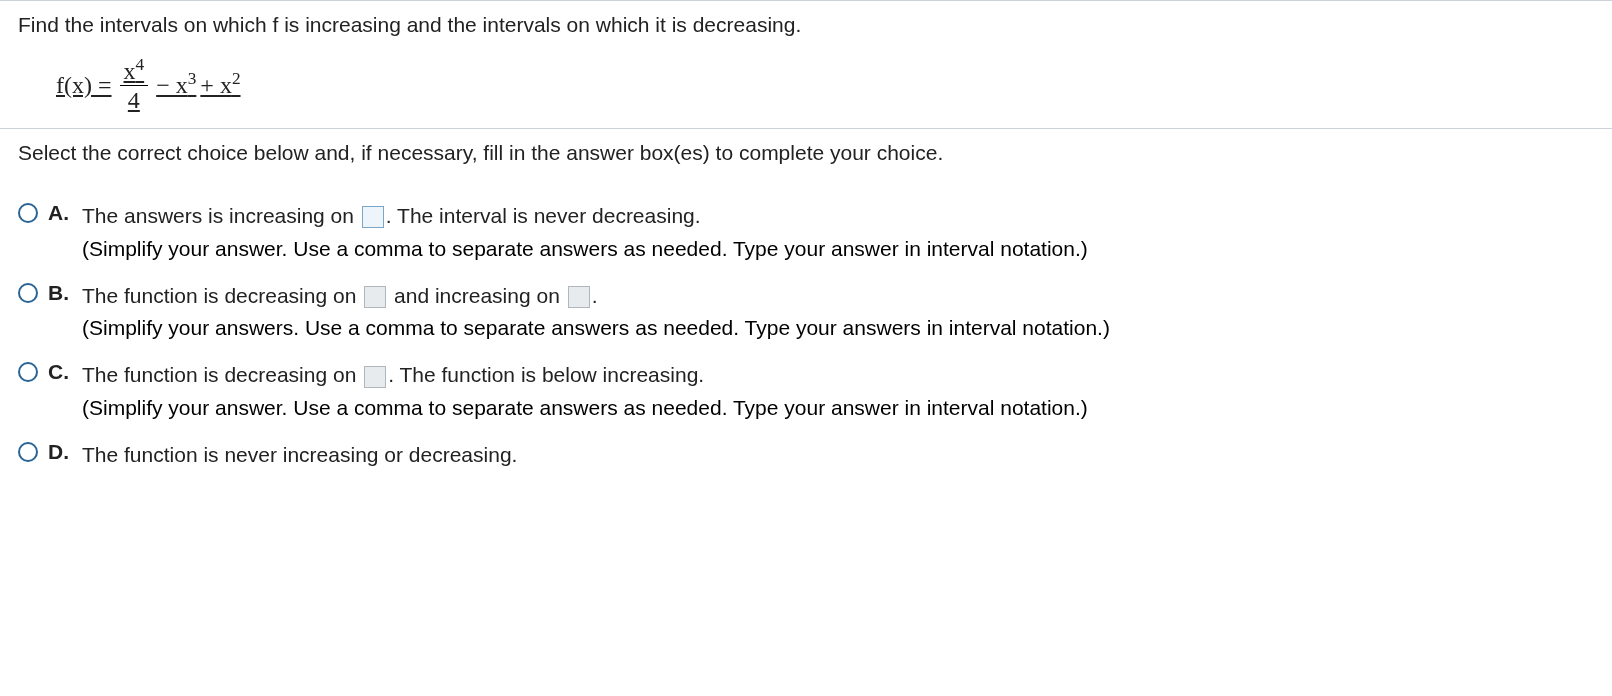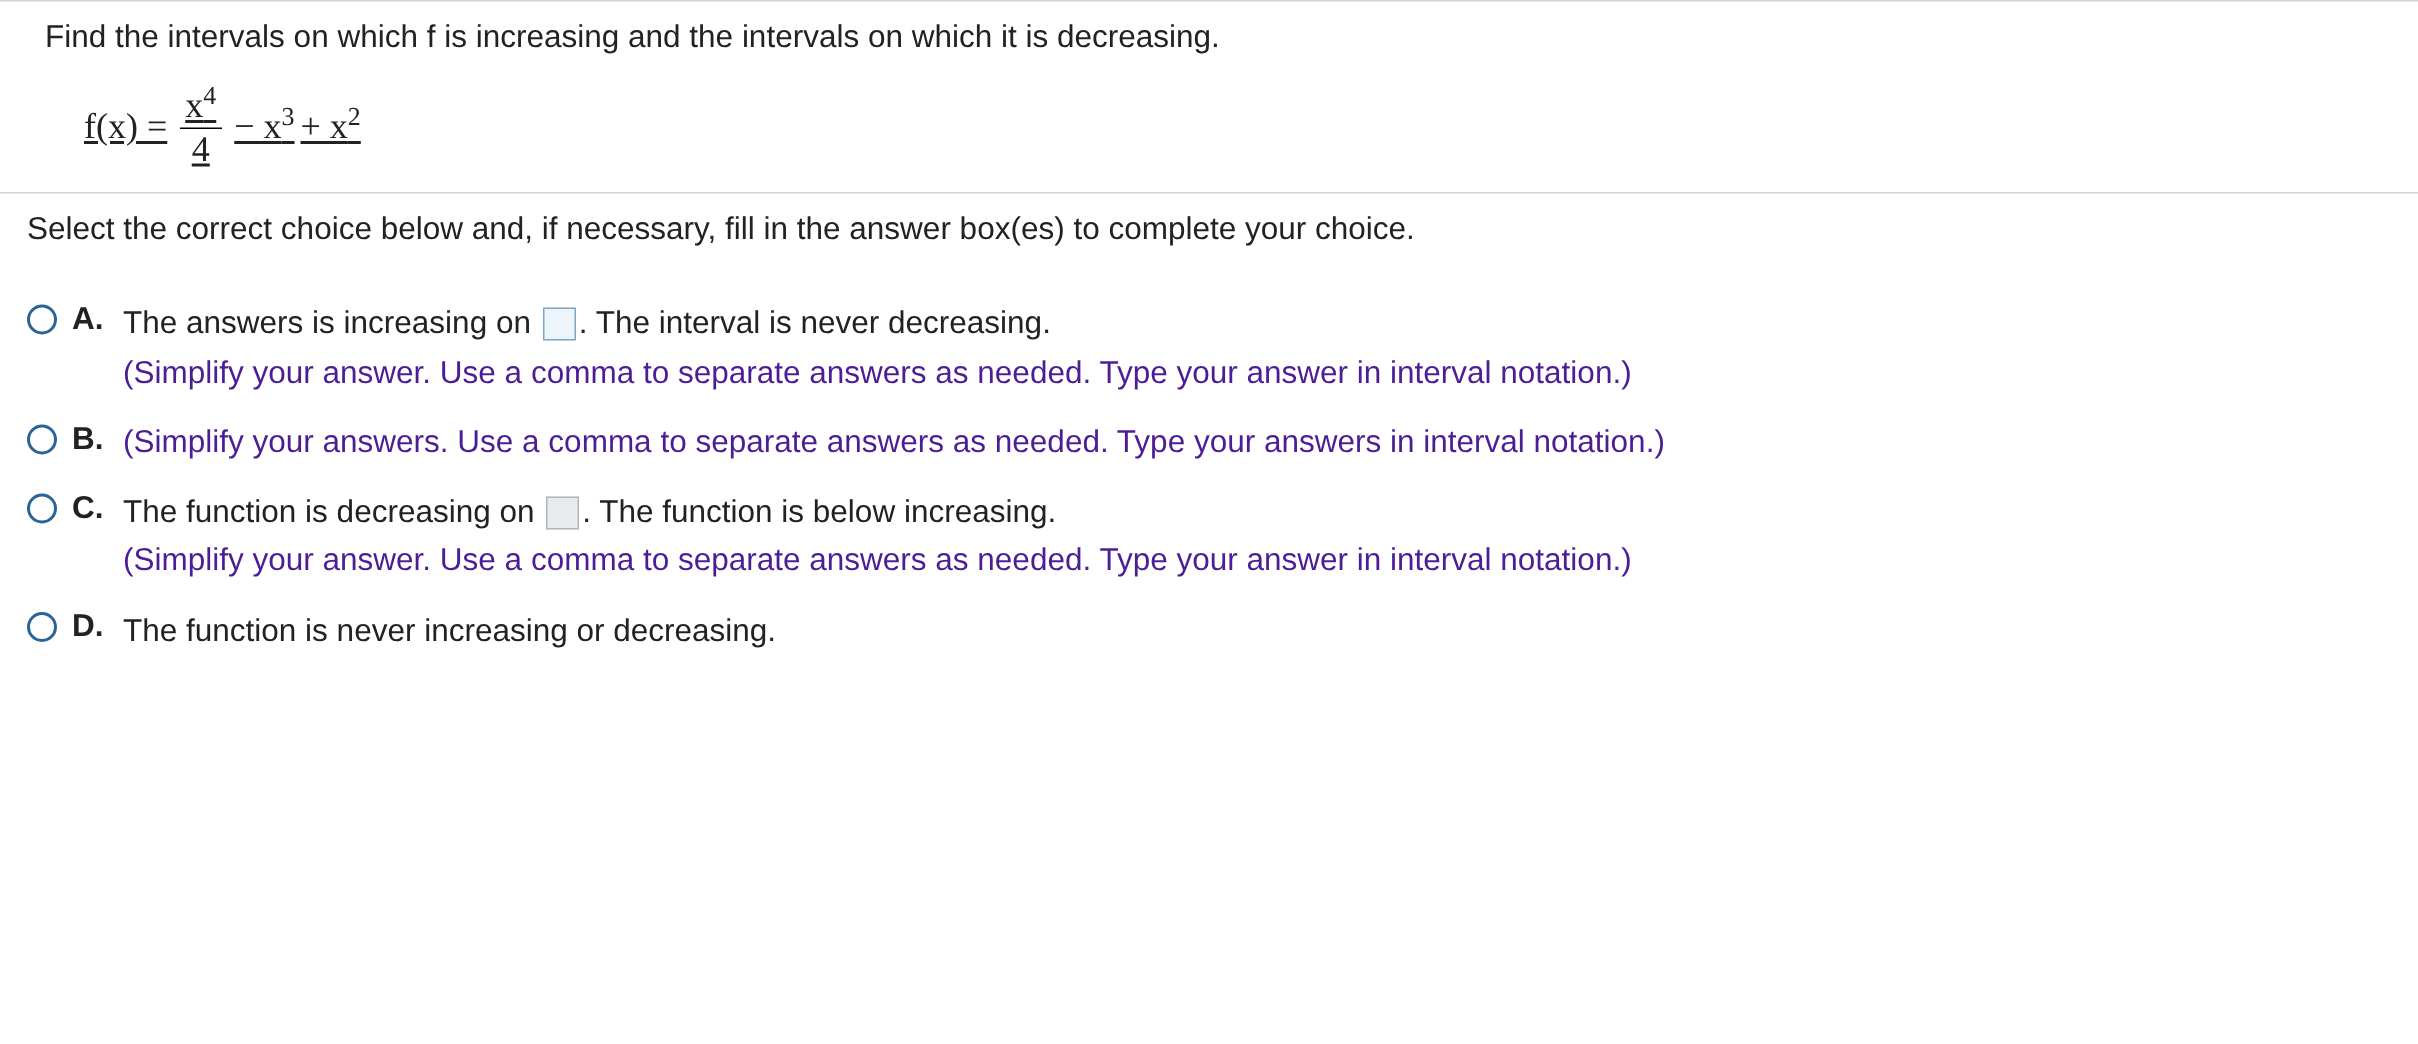--- a/index.html
+++ b/index.html
@@ -62,21 +62,21 @@
     min-width: 24px;
     padding-top: 2px;
   }
   .choice-body {
     flex: 1;
   }
   .choice-body .main-line {
     line-height: 1.6;
   }
   .hint {
-    color: #4c1d95;
+    color: #000000;
     margin-top: 4px;
   }
   .answer-box {
     display: inline-block;
     width: 22px;
     height: 22px;
     border: 1px solid #7aa7c7;
     background: #eef5fa;
     vertical-align: middle;
     margin: 0 2px;
@@ -91,21 +91,20 @@
     height: 20px;
     border: 2px solid #2a6496;
     border-radius: 50%;
     flex: 0 0 20px;
     margin-top: 4px;
     box-sizing: border-box;
     background: #fff;
   }
   .prompt-line {
     color: #222;
-    margin-left: 12px;
   }
 </style>
 </head>
 <body>
 
 <div class="section top-border">
   <span class="prompt-line">Find the intervals on which f is increasing and the intervals on which it is decreasing.</span>
 </div>
 
 <div class="equation">
@@ -141,20 +140,26 @@
         <span class="answer-box"></span><span>. The interval is never decreasing.</span>
       </div>
       <div class="hint">(Simplify your answer. Use a comma to separate answers as needed. Type your answer in interval notation.)</div>
     </div>
   </div>
 
   <div class="choice-row">
     <div class="radio"></div>
     <div class="letter">B.</div>
     <div class="choice-body">
+      <div class="main-line">
+        <span>The function is decreasing on</span>
+        <span class="answer-box alt"></span>
+        <span>and increasing on</span>
+        <span class="answer-box alt"></span><span>.</span>
+      </div>
       <div class="hint">(Simplify your answers. Use a comma to separate answers as needed. Type your answers in interval notation.)</div>
     </div>
   </div>
 
   <div class="choice-row">
     <div class="radio"></div>
     <div class="letter">C.</div>
     <div class="choice-body">
       <div class="main-line">
         <span>The function is decreasing on</span>

